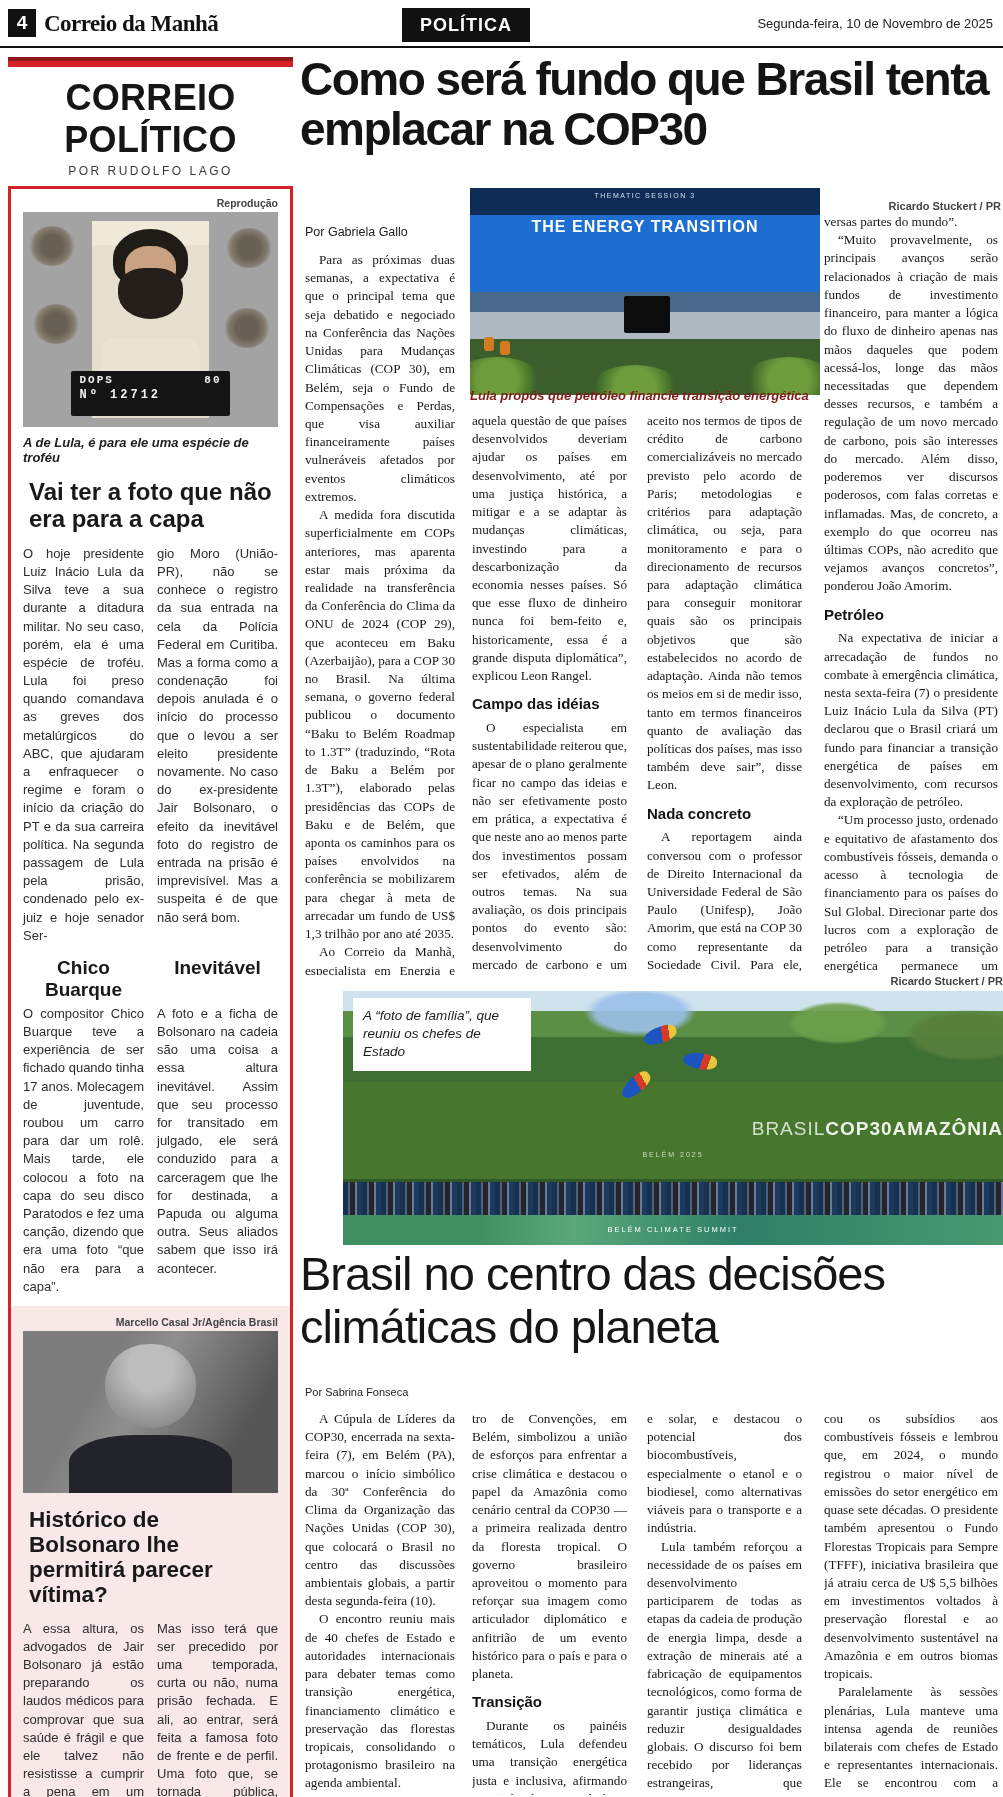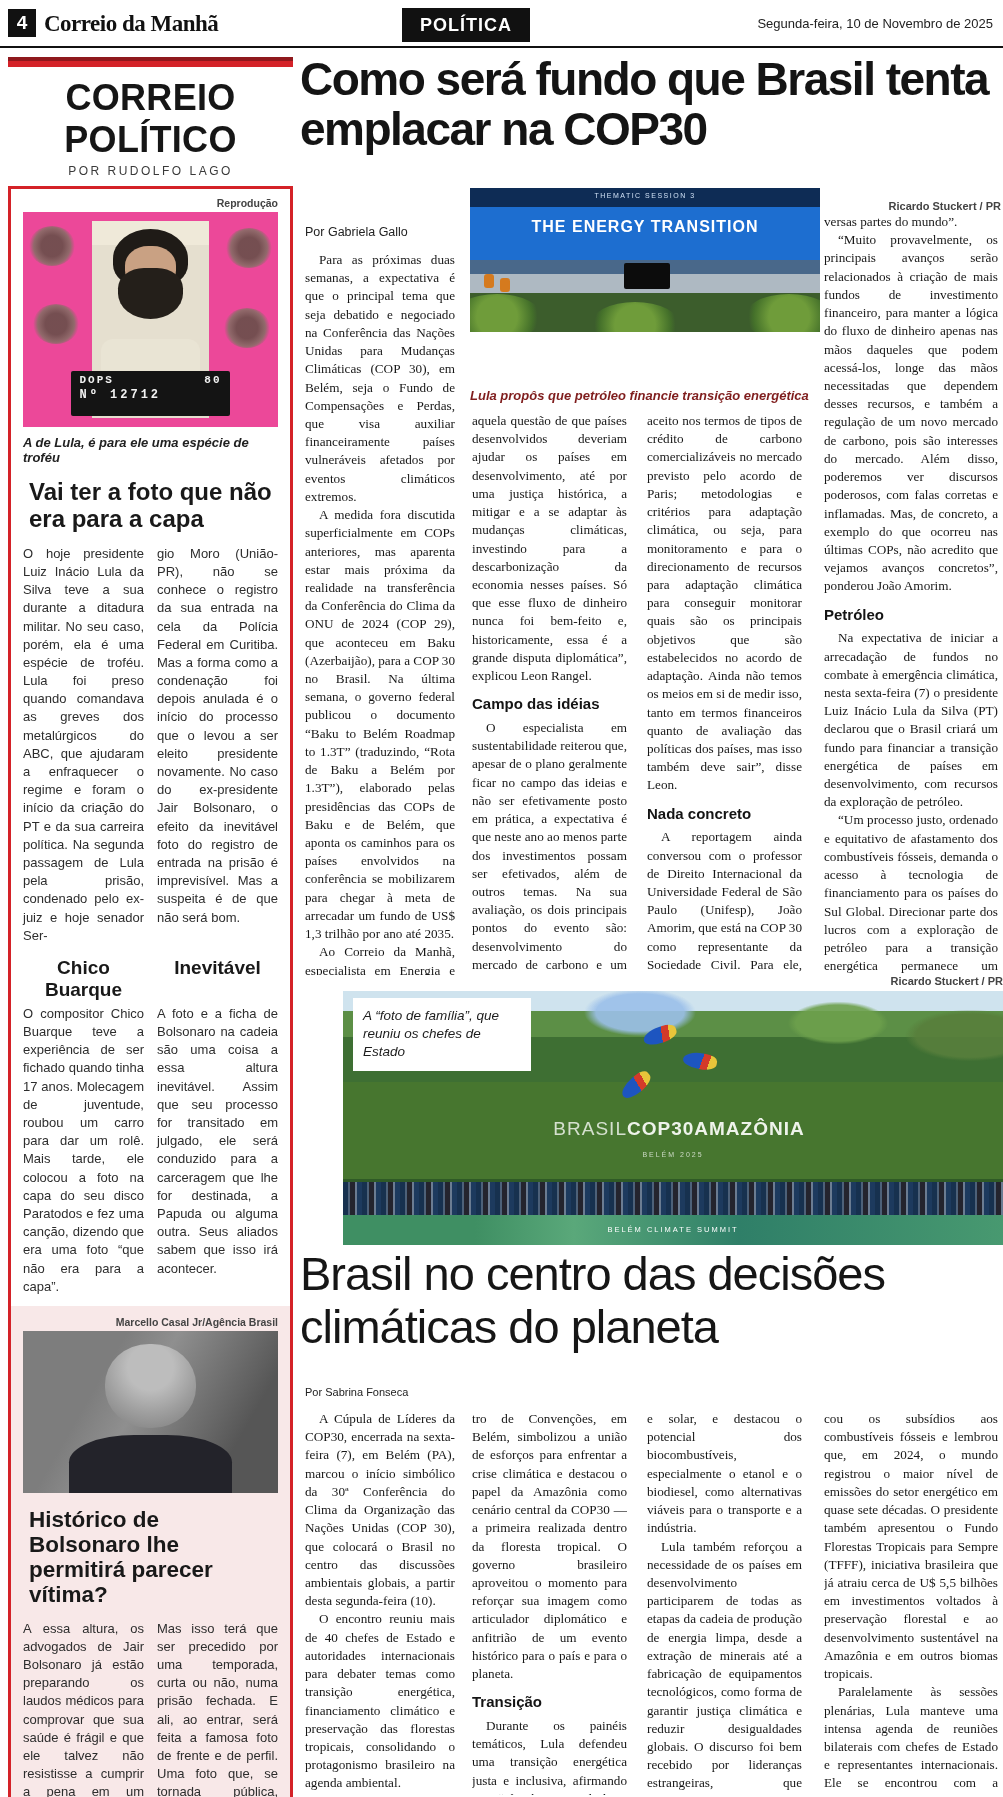--- a/index.html
+++ b/index.html
@@ -24,21 +24,21 @@
   .sec.pink{background:#f8e8e8;padding-top:8px;}
   .credit{font-size:10.5px;font-weight:bold;color:#444;text-align:right;margin:2px 0 3px;}
   .caption{font-style:italic;font-size:13px;font-weight:600;color:#222;margin:8px 0 0;}
   .h-story{text-align:left;font-size:24px;font-weight:700;line-height:1.12;color:#191919;margin:14px 6px 12px;}
   .h-story.small{font-size:22.5px;}
   .tc{display:flex;gap:13px;}
   .tc>div{flex:1;font-size:13px;line-height:1.4;text-align:justify;color:#2d2d2d;}
   .hrow{display:flex;gap:13px;margin:12px 0 4px;}
   .hrow>div{flex:1;text-align:center;font-size:19px;font-weight:700;color:#191919;}
   
-  .mugshot{position:relative;height:215px;background:#ec4899;overflow:hidden;}
+  .mugshot{position:relative;height:215px;background:#a3a3a3;overflow:hidden;}
   .fp{position:absolute;width:46px;height:40px;border-radius:50%;
       background:radial-gradient(circle,#57503f 0 35%,#7b7260 60%,transparent 75%);opacity:.8;}
   .mug-center{position:absolute;left:27%;top:4%;width:46%;height:92%;
       background:linear-gradient(#efe9d9 0 12%,#e5dfcf 12% 100%);}
   .hair{position:absolute;left:18%;top:4%;width:64%;height:30%;border-radius:50% 50% 40% 40%;background:#1f1b17;}
   .face{position:absolute;left:28%;top:13%;width:44%;height:22%;border-radius:45%;background:#c9a183;}
   .beard{position:absolute;left:22%;top:24%;width:56%;height:26%;border-radius:40% 40% 50% 50%;background:#241f1a;}
   .shirt{position:absolute;left:8%;bottom:14%;width:84%;height:26%;border-radius:12px 12px 0 0;background:#e9e4d4;}
   .board{position:absolute;left:19%;bottom:5%;width:62%;height:21%;background:#141414;border-radius:2px;
          color:#f2f2f2;font-family:"Liberation Mono",monospace;font-weight:bold;padding:3px 8px;box-sizing:border-box;}
@@ -55,40 +55,40 @@
   .h1a{font-size:46px;font-weight:700;letter-spacing:-1.5px;line-height:1.08;color:#141414;margin:0;}
   .subhead{font-size:23px;font-weight:400;color:#1d1d1d;margin-top:14px;}
   .pcredit{position:absolute;right:2px;top:145px;font-size:11px;font-weight:bold;color:#444;}
   .byline{position:absolute;left:5px;top:170px;font-size:12.5px;color:#222;}
   .col{position:absolute;overflow:hidden;font-family:"Liberation Serif",serif;font-size:13.2px;
        line-height:1.38;text-align:justify;color:#171717;}
   .flow-p{margin:0;text-indent:14px;}
   .noindent-first .flow-p:first-child{text-indent:0;}
   .flow-h{font-family:"Liberation Sans",sans-serif;font-size:15px;font-weight:700;margin:9px 0 4px;text-align:left;color:#141414;}
   
-  .photo1{position:absolute;left:170px;top:133px;width:350px;height:144px;overflow:hidden;
+  .photo1{position:absolute;left:170px;top:133px;width:350px;height:207px;overflow:hidden;
      background:linear-gradient(#0e2c55 0 13%,#1d6ed0 13% 50%,#49688a 50% 60%,#aeb9c2 60% 73%,#3c5d2c 73% 100%);}
   .p1-session{position:absolute;left:0;right:0;top:4px;text-align:center;color:#cfe0f5;font-size:7px;letter-spacing:1.5px;}
   .p1-banner{position:absolute;left:0;right:0;top:30px;text-align:center;color:#fff;font-size:16px;font-weight:700;letter-spacing:1px;}
   .p1-monitor{position:absolute;left:44%;top:52%;width:13%;height:18%;background:#0c0c0c;border-radius:2px;}
   .p1-plant{position:absolute;width:90px;height:46px;border-radius:50%;
      background:radial-gradient(circle,#6f9c3a 0 40%,#44702a 70%,transparent 80%);bottom:-8px;}
   .p1-chair{position:absolute;width:10px;height:14px;background:#d57a1e;border-radius:3px;bottom:44px;}
   .cap1{position:absolute;left:170px;top:333px;width:350px;text-align:left;
         font-style:italic;font-weight:600;font-size:13px;color:#7f1d1d;}
   
   #fam{position:absolute;left:300px;top:975px;width:703px;height:272px;}
   .famphoto{position:absolute;left:43px;top:16px;width:660px;height:254px;overflow:hidden;
      background:linear-gradient(#cfe3ee 0 8%,#5c8f46 8% 18%,#3e6f33 18% 36%,#47762f 36% 74%,#2f5a26 74% 82%,#27503f 82% 100%);}
   .treetex{position:absolute;inset:0 0 30% 0;
      background:radial-gradient(ellipse 60px 30px at 15% 20%,#7fae57 0 60%,transparent 70%),
                 radial-gradient(ellipse 80px 34px at 45% 12%,#9cc0ea 0 55%,transparent 70%),
                 radial-gradient(ellipse 70px 30px at 75% 18%,#6da04c 0 60%,transparent 72%),
                 radial-gradient(ellipse 90px 36px at 95% 25%,#587f3c 0 60%,transparent 72%);opacity:.9;}
-  .hedge-text{position:absolute;left:0;right:0;top:50%;text-align:center;color:#eef3ea;letter-spacing:1px;padding-left:12px;}
+  .hedge-text{position:absolute;left:0;right:0;top:50%;text-align:right;color:#eef3ea;letter-spacing:1px;padding-left:12px;}
   .hedge-text .lt{font-weight:300;font-size:19px;opacity:.85;}
   .hedge-text .bd{font-weight:800;font-size:19px;}
   .hedge-sub{position:absolute;left:0;right:0;top:63%;text-align:center;color:#dfe8da;font-size:7px;letter-spacing:2px;opacity:.85;}
   .crowd{position:absolute;left:0;right:0;bottom:12%;height:13%;
      background:repeating-linear-gradient(90deg,#17314f 0 5px,#4d6179 5px 7px,#24242e 7px 12px,#6b7c92 12px 14px,#1d3a5e 14px 19px);}
   .famstrip{position:absolute;left:0;right:0;bottom:0;height:12%;
      background:linear-gradient(90deg,#3f8f63 0 20%,#5aa87a 35%,#2f7f68 60%,#489970 100%);
      color:#fff;font-size:7.5px;letter-spacing:2px;display:flex;align-items:center;justify-content:center;}
   .macaw{position:absolute;width:34px;height:16px;border-radius:60% 40% 50% 50%;
      background:linear-gradient(100deg,#1d55c0 0 55%,#d33a2a 55% 75%,#e8c53a 75% 100%);transform:rotate(-18deg);}

